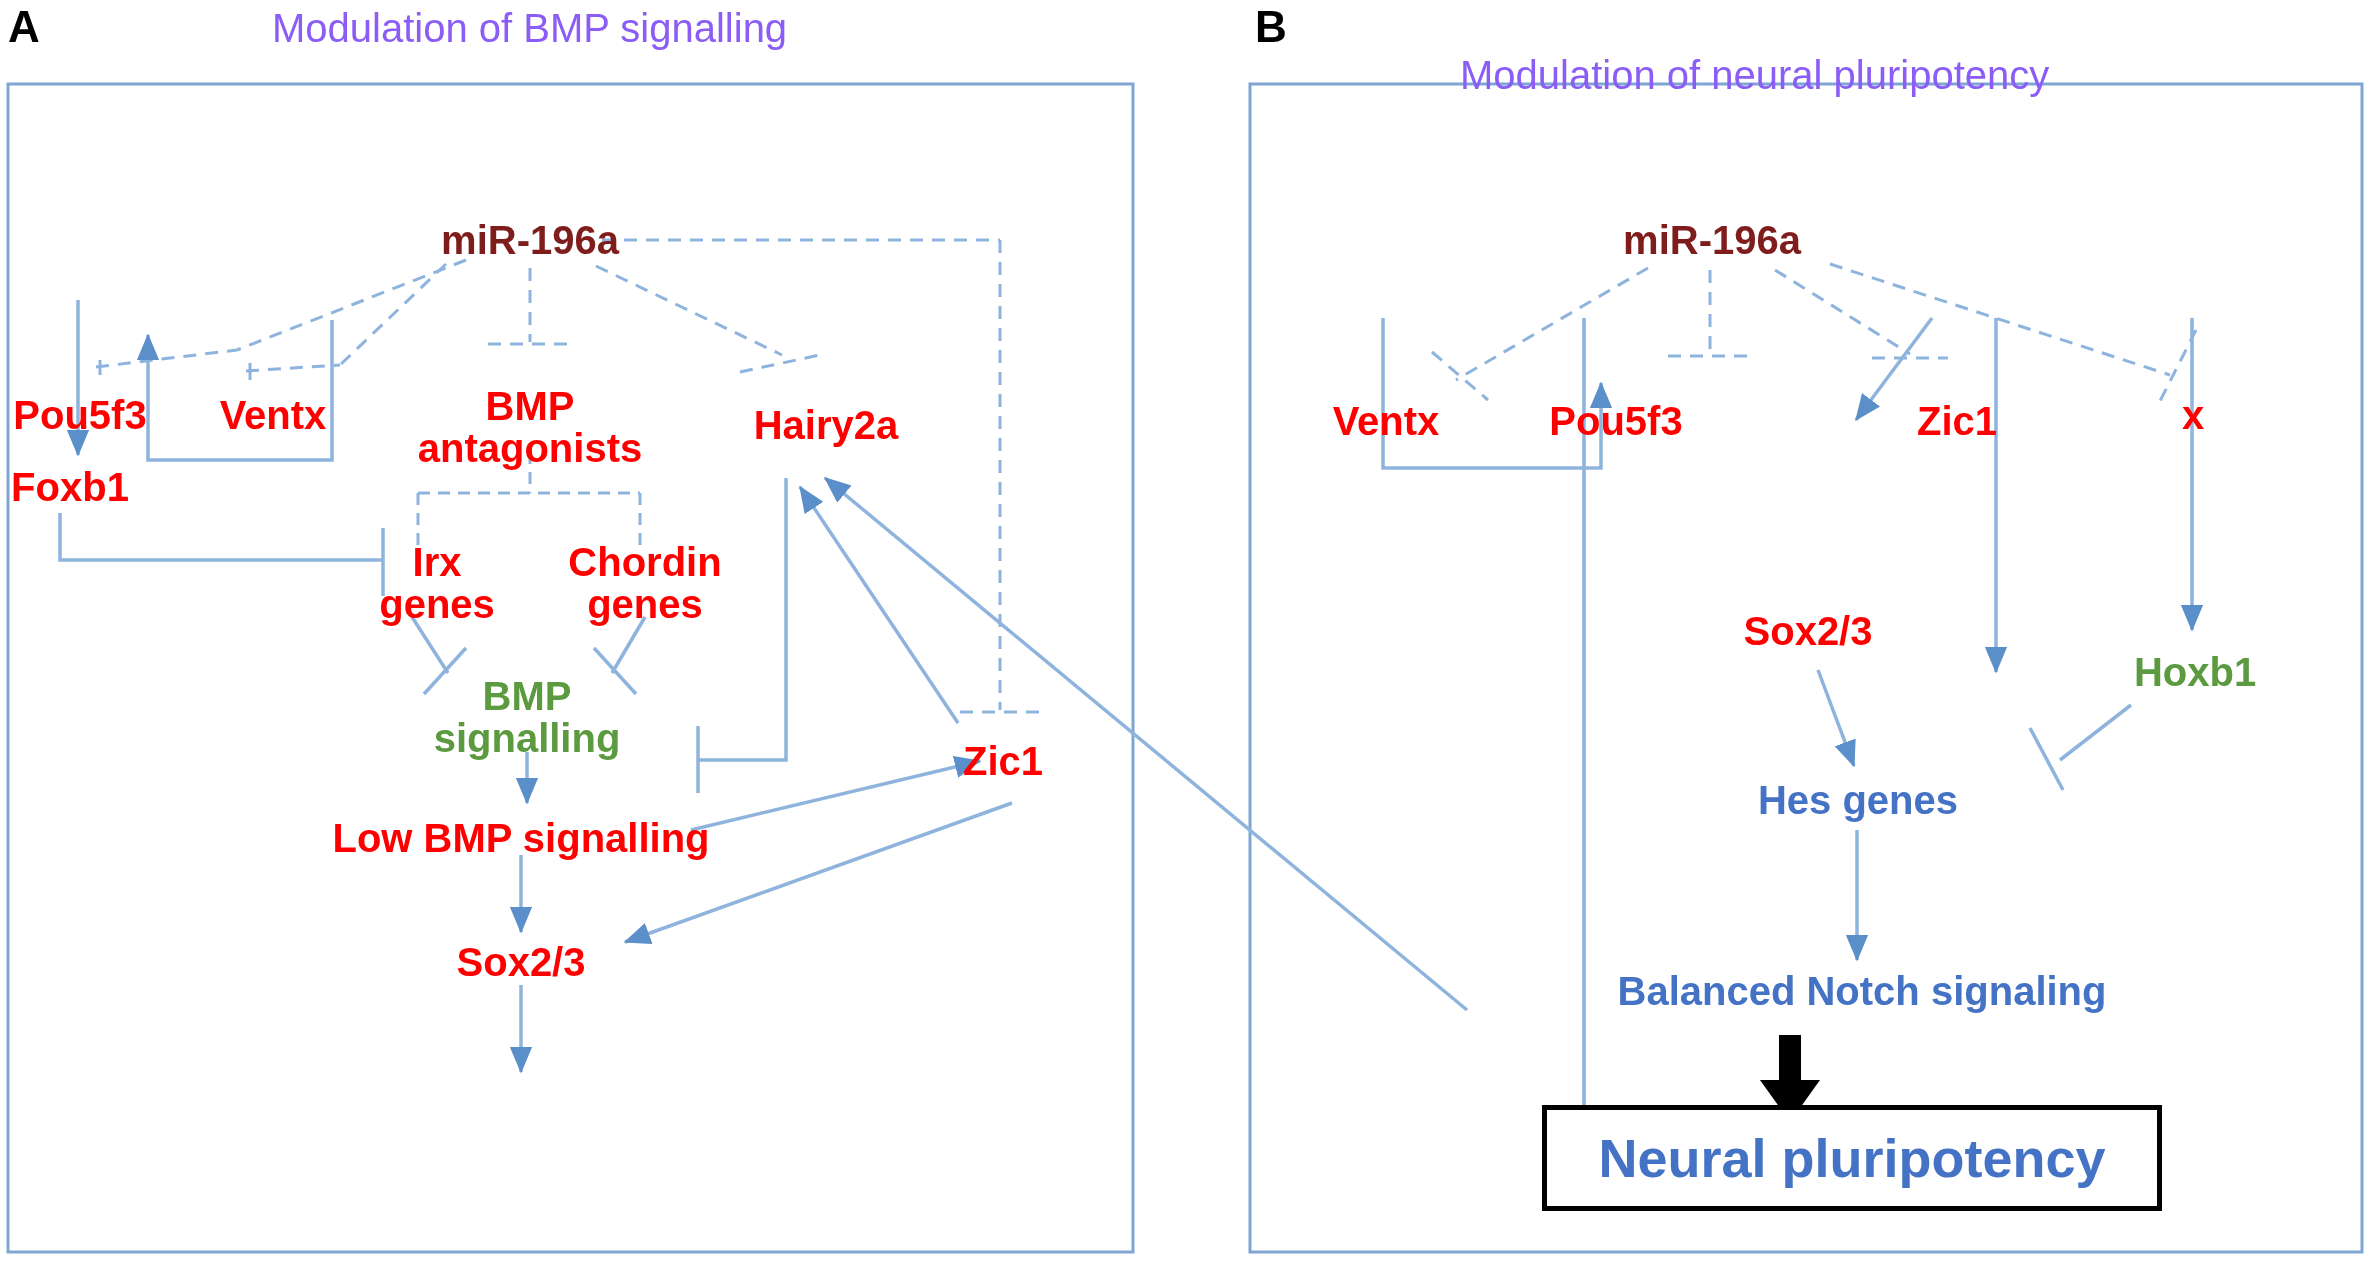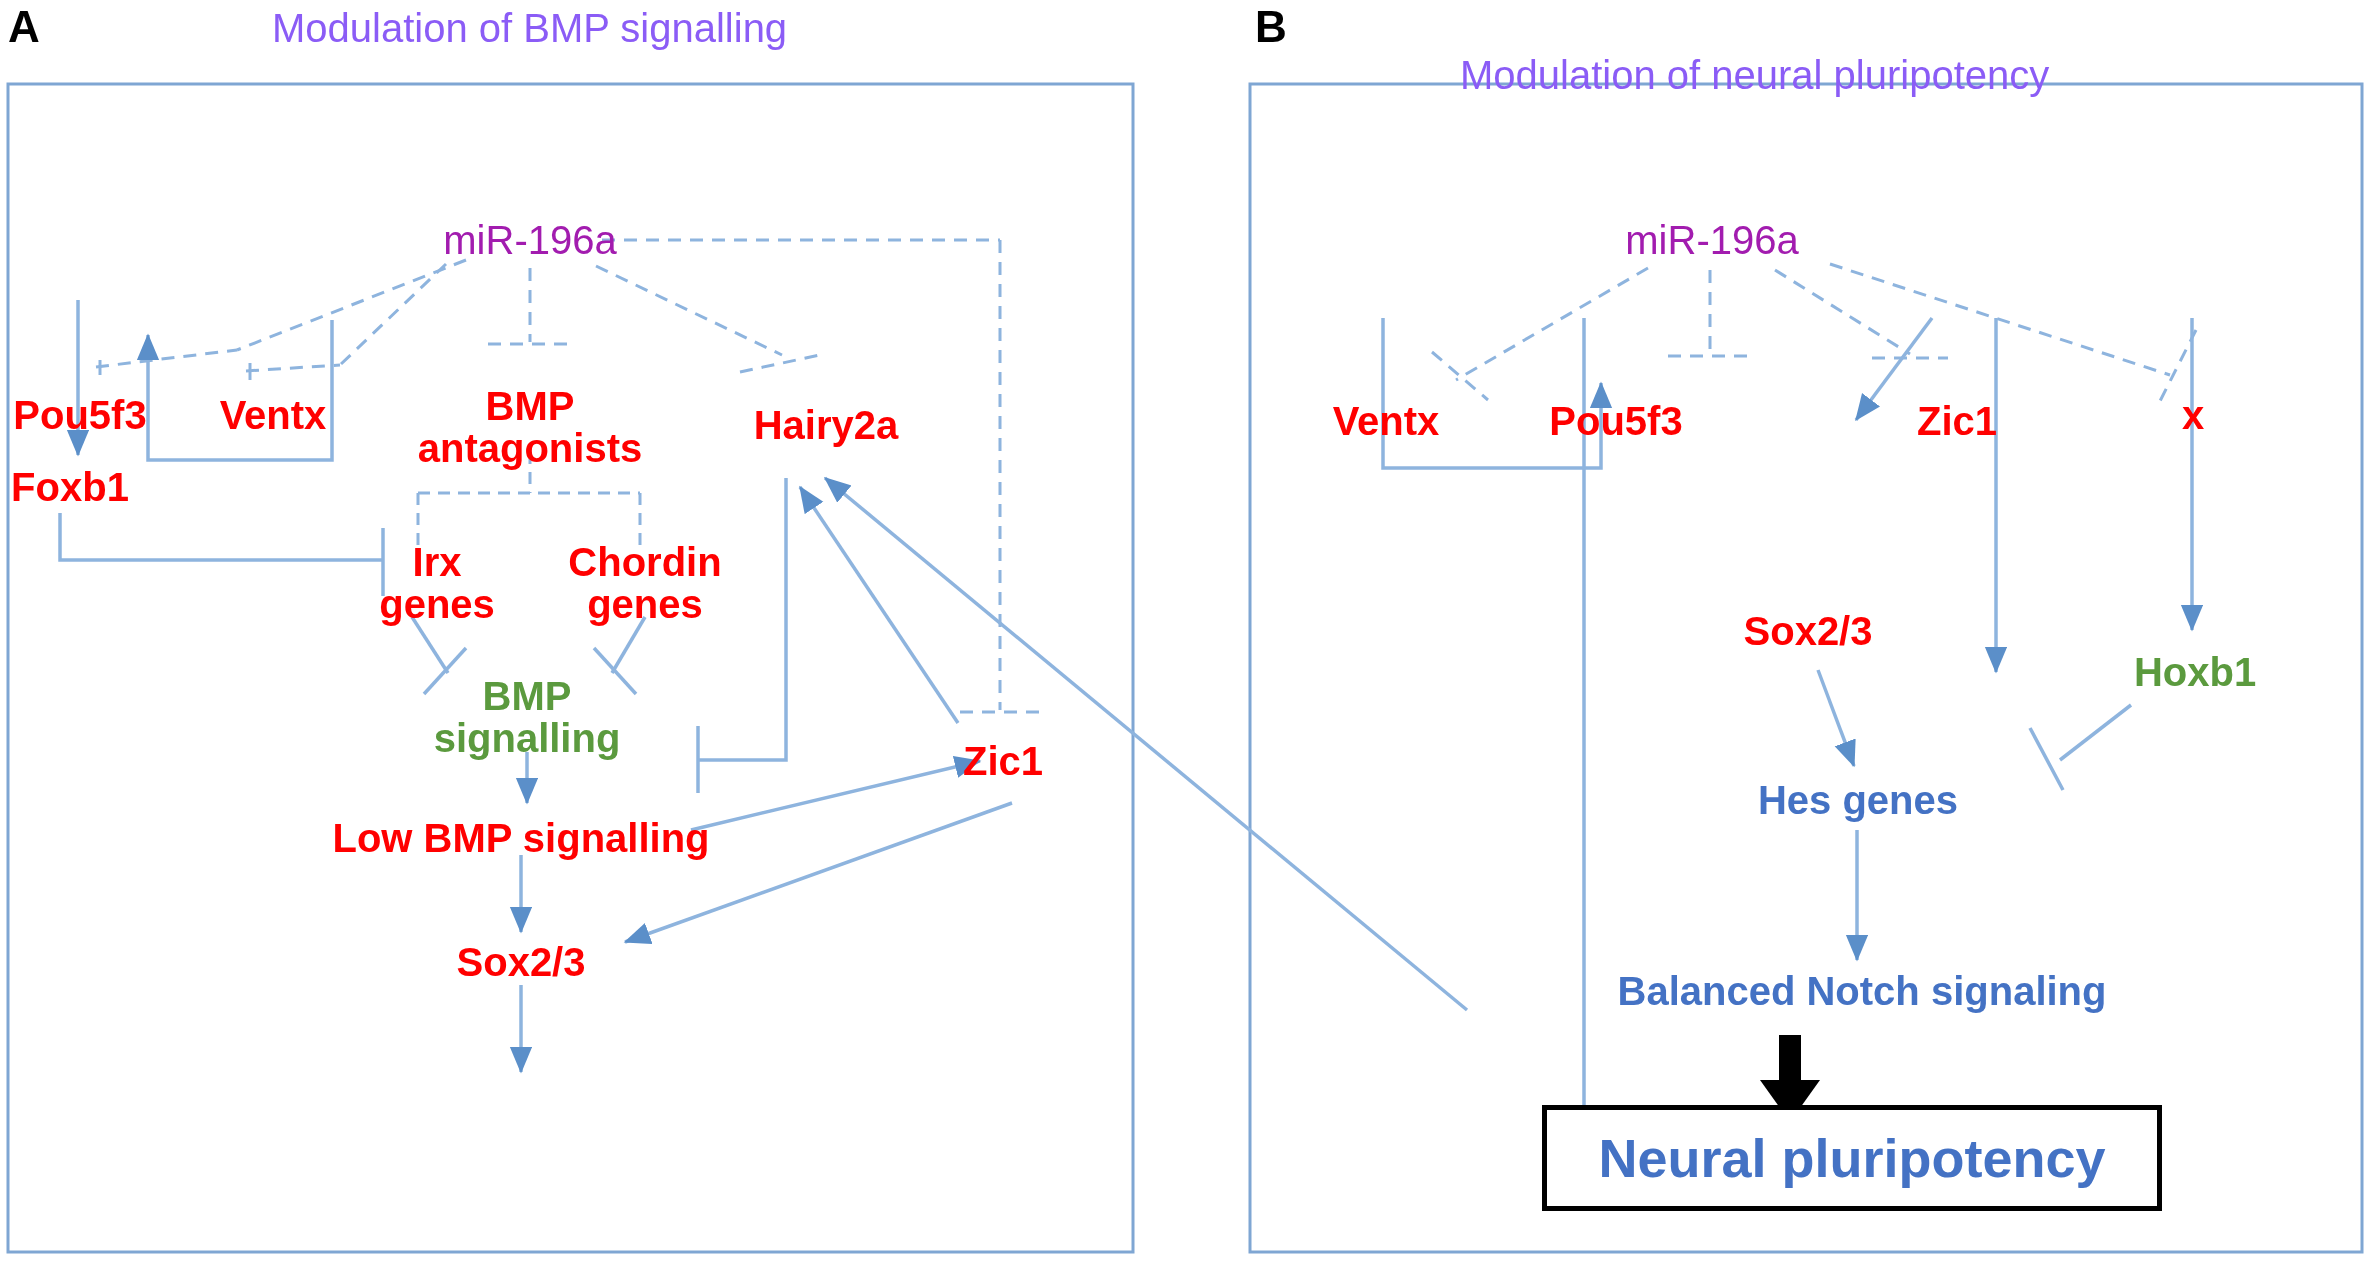--- a/index.html
+++ b/index.html
@@ -8,21 +8,21 @@
        font-family:"Liberation Sans", sans-serif;}
   .stage{position:absolute;left:0;top:0;width:2370px;height:1276px;}
   svg.layer{position:absolute;left:0;top:0;width:2370px;height:1276px;pointer-events:none;}
   .panel-letter{position:absolute;font-size:44px;font-weight:bold;color:#000;}
   .panel-title{position:absolute;font-size:40px;color:#8b5cf6;white-space:nowrap;}
   .node{position:absolute;font-size:40px;font-weight:bold;text-align:center;
         line-height:1.06;white-space:pre-line;transform:translate(-50%,-50%);}
   .n-red{color:#FF0000;}
   .n-green{color:#5B9A3E;}
   .n-blue{color:#4472C4;}
-  .n-black{color:#a21caf;font-weight:normal;}
+  .n-black{color:#7f1d1d;font-weight:bold;}
   .outbox{position:absolute;border:5px solid #000;background:#fff;
           display:flex;align-items:center;justify-content:center;}
   .outbox span{font-size:54px;font-weight:bold;white-space:nowrap;}
 </style>
 </head>
 <body>
 
 <div class="stage">
 
   <svg class="layer" viewBox="0 0 2370 1276">

